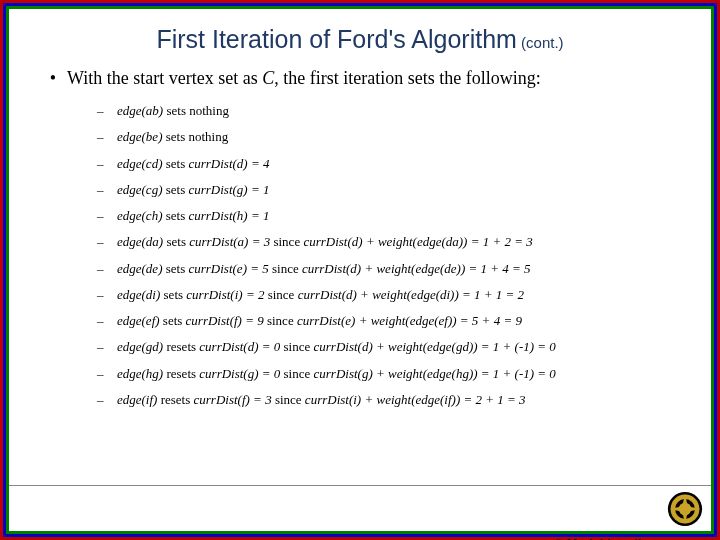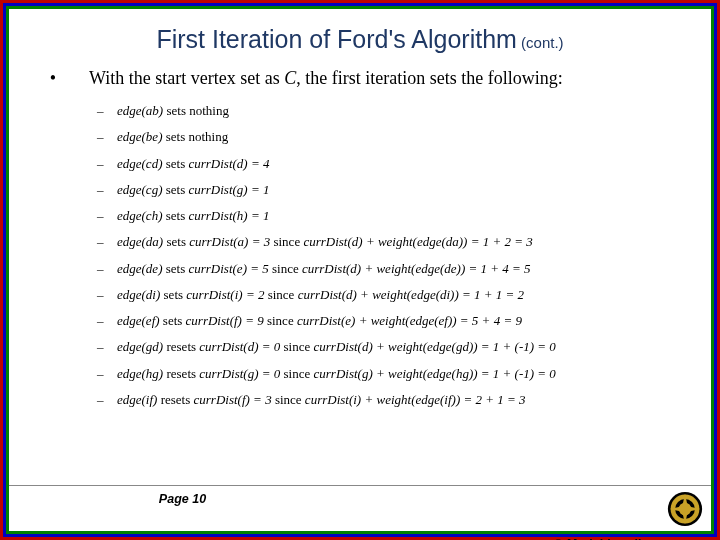--- a/index.html
+++ b/index.html
@@ -64,21 +64,20 @@
     font-size: 18px;
     margin-bottom: 14px;
   }
   .top-bullet .bul {
     width: 28px;
     text-align: center;
     flex-shrink: 0;
   }
   .top-bullet .txt {
     flex: 1;
-    margin-left: 22px;
   }
   .sub-list {
     margin-left: 58px;
   }
   .sub-item {
     display: flex;
     align-items: flex-start;
     font-size: 13px;
     line-height: 1.25;
     margin-bottom: 10px;
@@ -181,21 +180,20 @@
                 <span class="txt"><span class="ital">edge(hg)</span><span> resets </span><span class="ital">currDist(g) = 0</span><span> since </span><span class="ital">currDist(g) + weight(edge(hg)) = 1 + (-1) = 0</span></span>
               </div>
               <div class="sub-item">
                 <span class="dash">–</span>
                 <span class="txt"><span class="ital">edge(if)</span><span> resets </span><span class="ital">currDist(f) = 3</span><span> since </span><span class="ital">currDist(i) + weight(edge(if)) = 2 + 1 = 3</span></span>
               </div>
             </div>
         </div>
 
         <div class="footer">
-          <span class="page">Page 10</span>
           <span class="author">© Mark Llewellyn</span>
         </div>
 
         <div class="footer-logo">
           <svg viewBox="0 0 40 40">
             <circle cx="20" cy="20" r="19" fill="#000"></circle>
             <circle cx="20" cy="20" r="16" fill="#c9a227"></circle>
             <circle cx="20" cy="20" r="11" fill="#000"></circle>
             <circle cx="20" cy="20" r="7" fill="#c9a227"></circle>
             <path d="M20 3 L23 17 L37 20 L23 23 L20 37 L17 23 L3 20 L17 17 Z" fill="#c9a227"></path>

